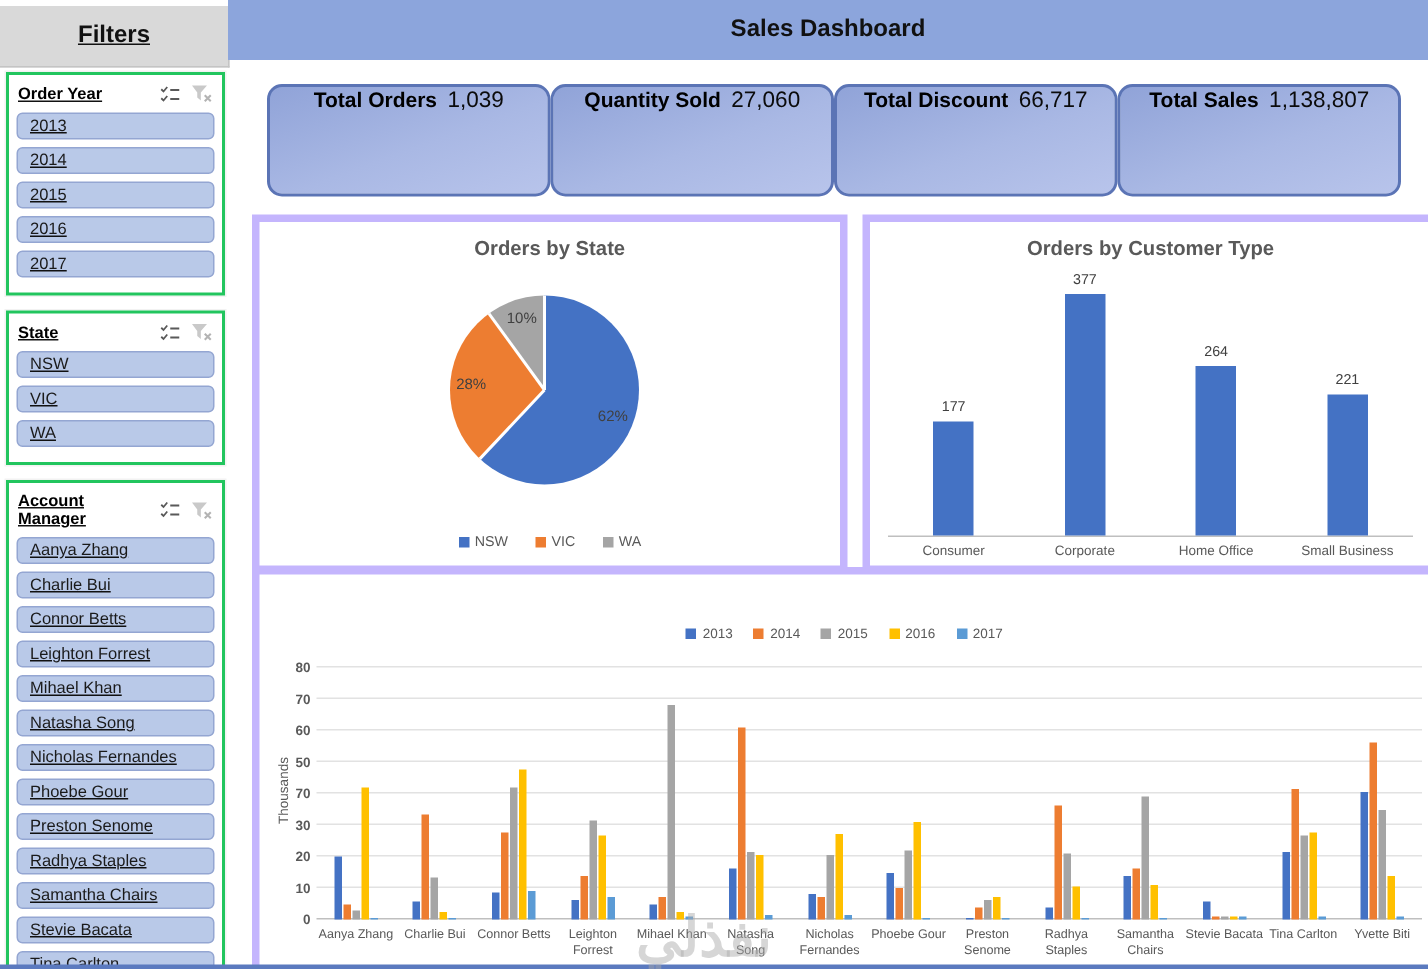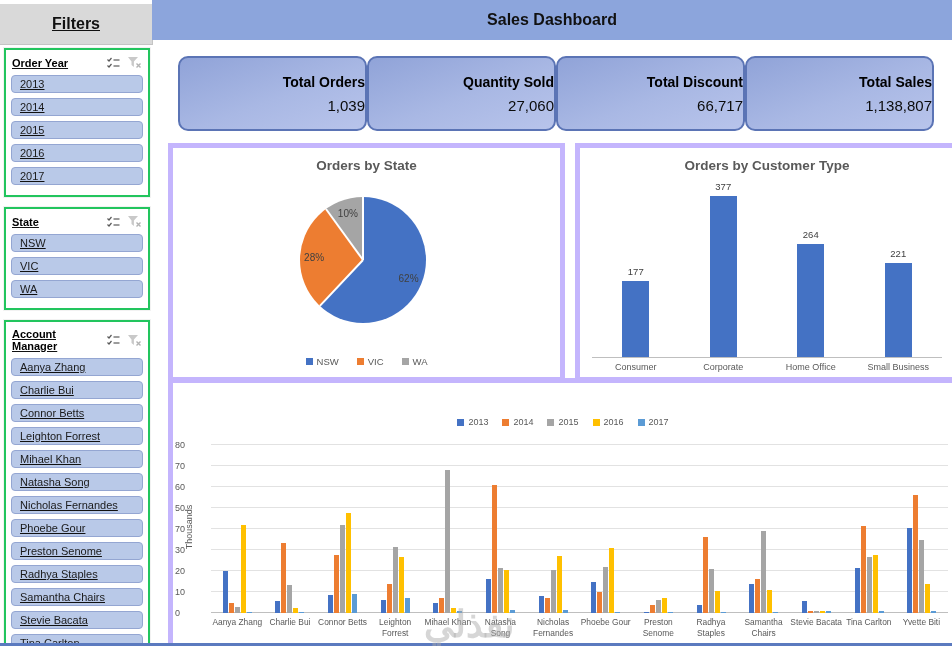--- a/index.html
+++ b/index.html
@@ -19,21 +19,21 @@
   .slicer-head{display:flex;align-items:center;padding:2px 1px 1px;}
   .slicer-title{flex:1;font-weight:bold;font-size:11px;color:#000;}
   .slicer-icon{display:inline-flex;margin-left:6px;cursor:pointer;}
   .slicer-item{height:14px;line-height:14px;background:#B9C9E8;border:1px solid #94A6D2;border-radius:4px;
     margin-top:5px;padding:1px 8px;font-size:11px;color:#1a1a1a;cursor:pointer;}
 
   
   .kpi-row{position:absolute;left:178px;top:56px;width:756px;display:flex;justify-content:space-between;}
   .kpi{width:186px;height:71px;border-radius:10px;border:2px solid #5B74B5;
     background:linear-gradient(160deg,#90A3D8 0%,#A9B8E4 55%,#B8C4EB 100%);
-    display:flex;flex-direction:column;align-items:flex-end;justify-content:center;gap:7px;}
+    display:flex;align-items:flex-start;justify-content:center;gap:7px;}
   .kpi-label{font-weight:bold;font-size:14px;color:#000;}
   .kpi-value{font-size:15px;color:#0b0b0b;}
 
   
   .chart-box{position:absolute;background:#fff;border:5px solid #c4b5fd;}
   .pie-box{left:168px;top:143px;width:387px;height:229px;}
   .cust-box{left:575px;top:143px;width:374px;height:229px;}
   .main-box{left:168px;top:378px;width:780px;height:261px;}
   .chart-title{text-align:center;font-weight:bold;color:#595959;font-size:13.5px;margin-top:10px;}
   .main-box .chart-title{font-size:13px;}
@@ -55,21 +55,21 @@
   .cust-val{font-size:9.5px;color:#404040;margin-bottom:4px;}
   .cust-bar{width:27px;background:#4472C4;}
   .cust-xrow{position:absolute;left:12px;top:214px;width:350px;display:flex;justify-content:space-around;}
   .cust-xlab{width:88px;text-align:center;font-size:9px;color:#595959;}
 
   
   .main-box .legend{top:34px;gap:14px;font-size:9px;}
   .main-plot{position:absolute;left:38px;top:62px;width:737px;height:168px;}
   .gridline{position:absolute;left:0;width:100%;height:1px;background:#E2E2E2;}
   .gridline.zero{background:#BFBFBF;}
-  .ytick{position:absolute;left:2px;width:32px;font-size:9px;color:#595959;}
+  .ytick{position:absolute;left:2px;width:32px;text-align:right;font-size:9px;color:#595959;font-weight:bold;}
   .main-ylabel{position:absolute;left:-15px;top:139px;width:62px;transform:rotate(-90deg);
     font-size:9px;color:#595959;text-align:center;}
   .bar-group{position:absolute;bottom:0;height:100%;display:flex;align-items:flex-end;justify-content:center;gap:1px;}
   .gbar{width:5px;}
   .main-xrow{position:absolute;left:38px;top:234px;width:737px;display:flex;}
   .main-xlab{width:52.64px;text-align:center;font-size:8.4px;color:#595959;line-height:1.3;}
 
   
   .watermark{position:absolute;left:424px;top:578px;width:185px;text-align:left;
     color:rgba(170,170,170,0.48);pointer-events:none;z-index:40;margin-top:28px;}

